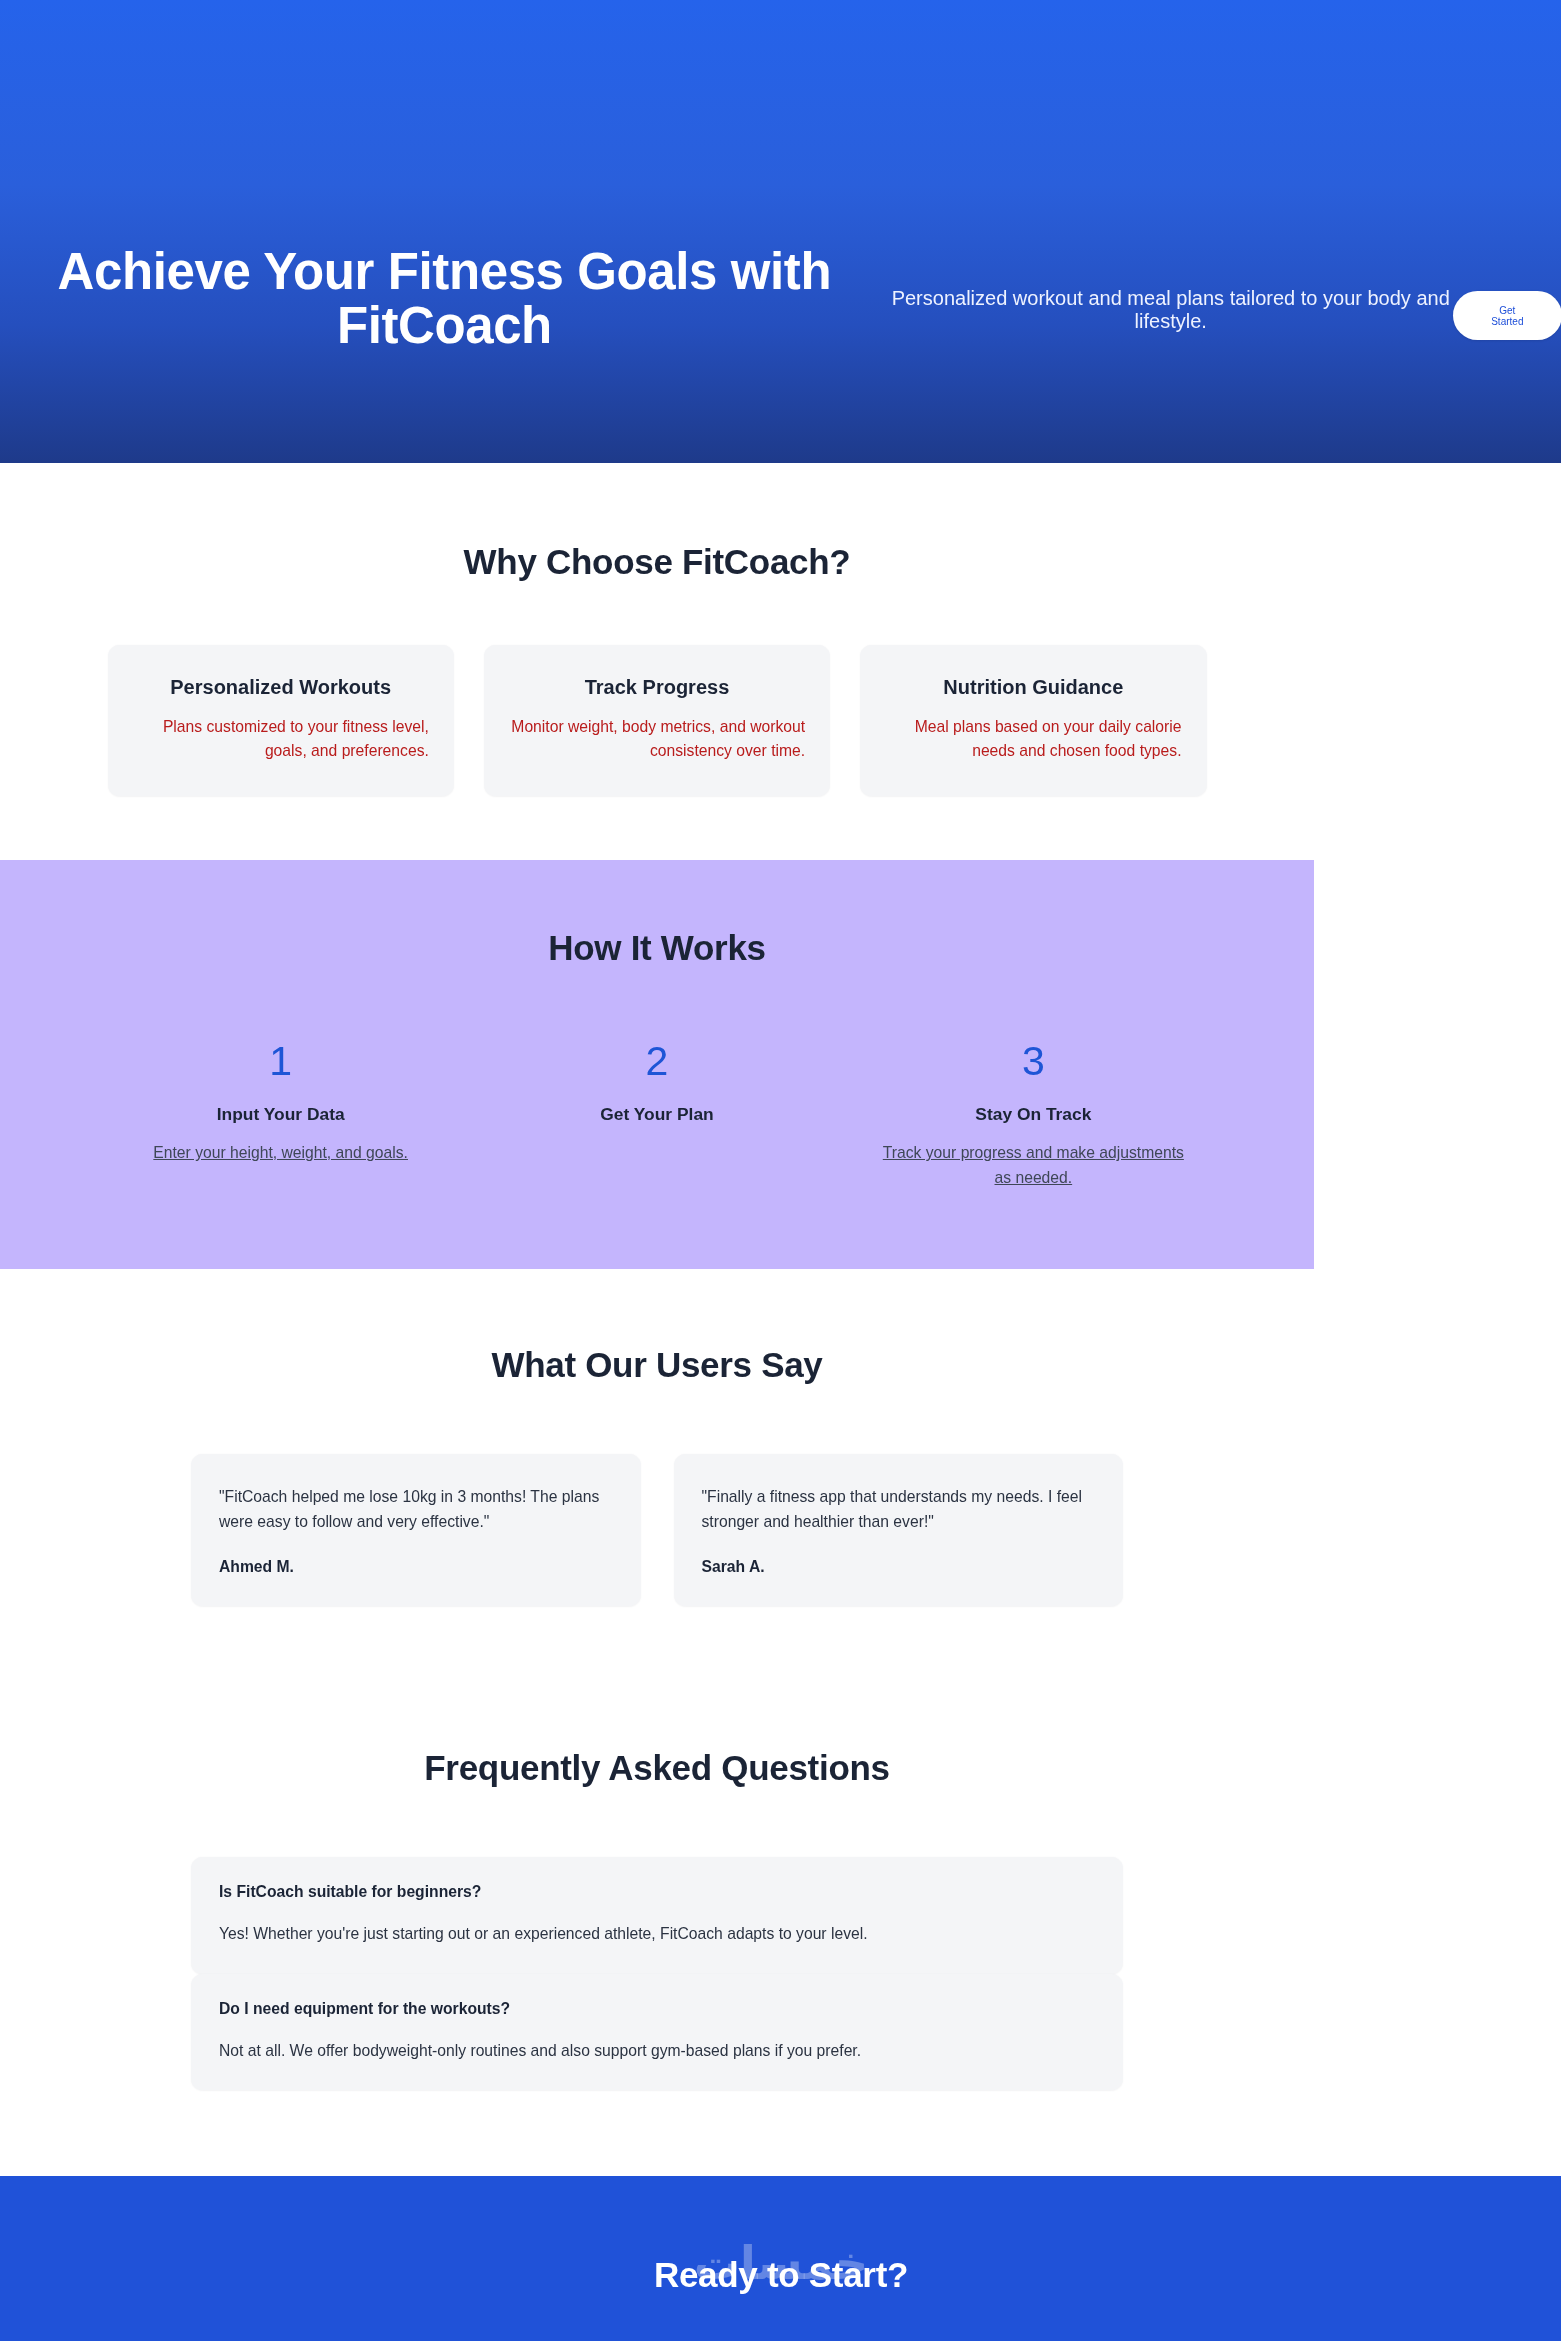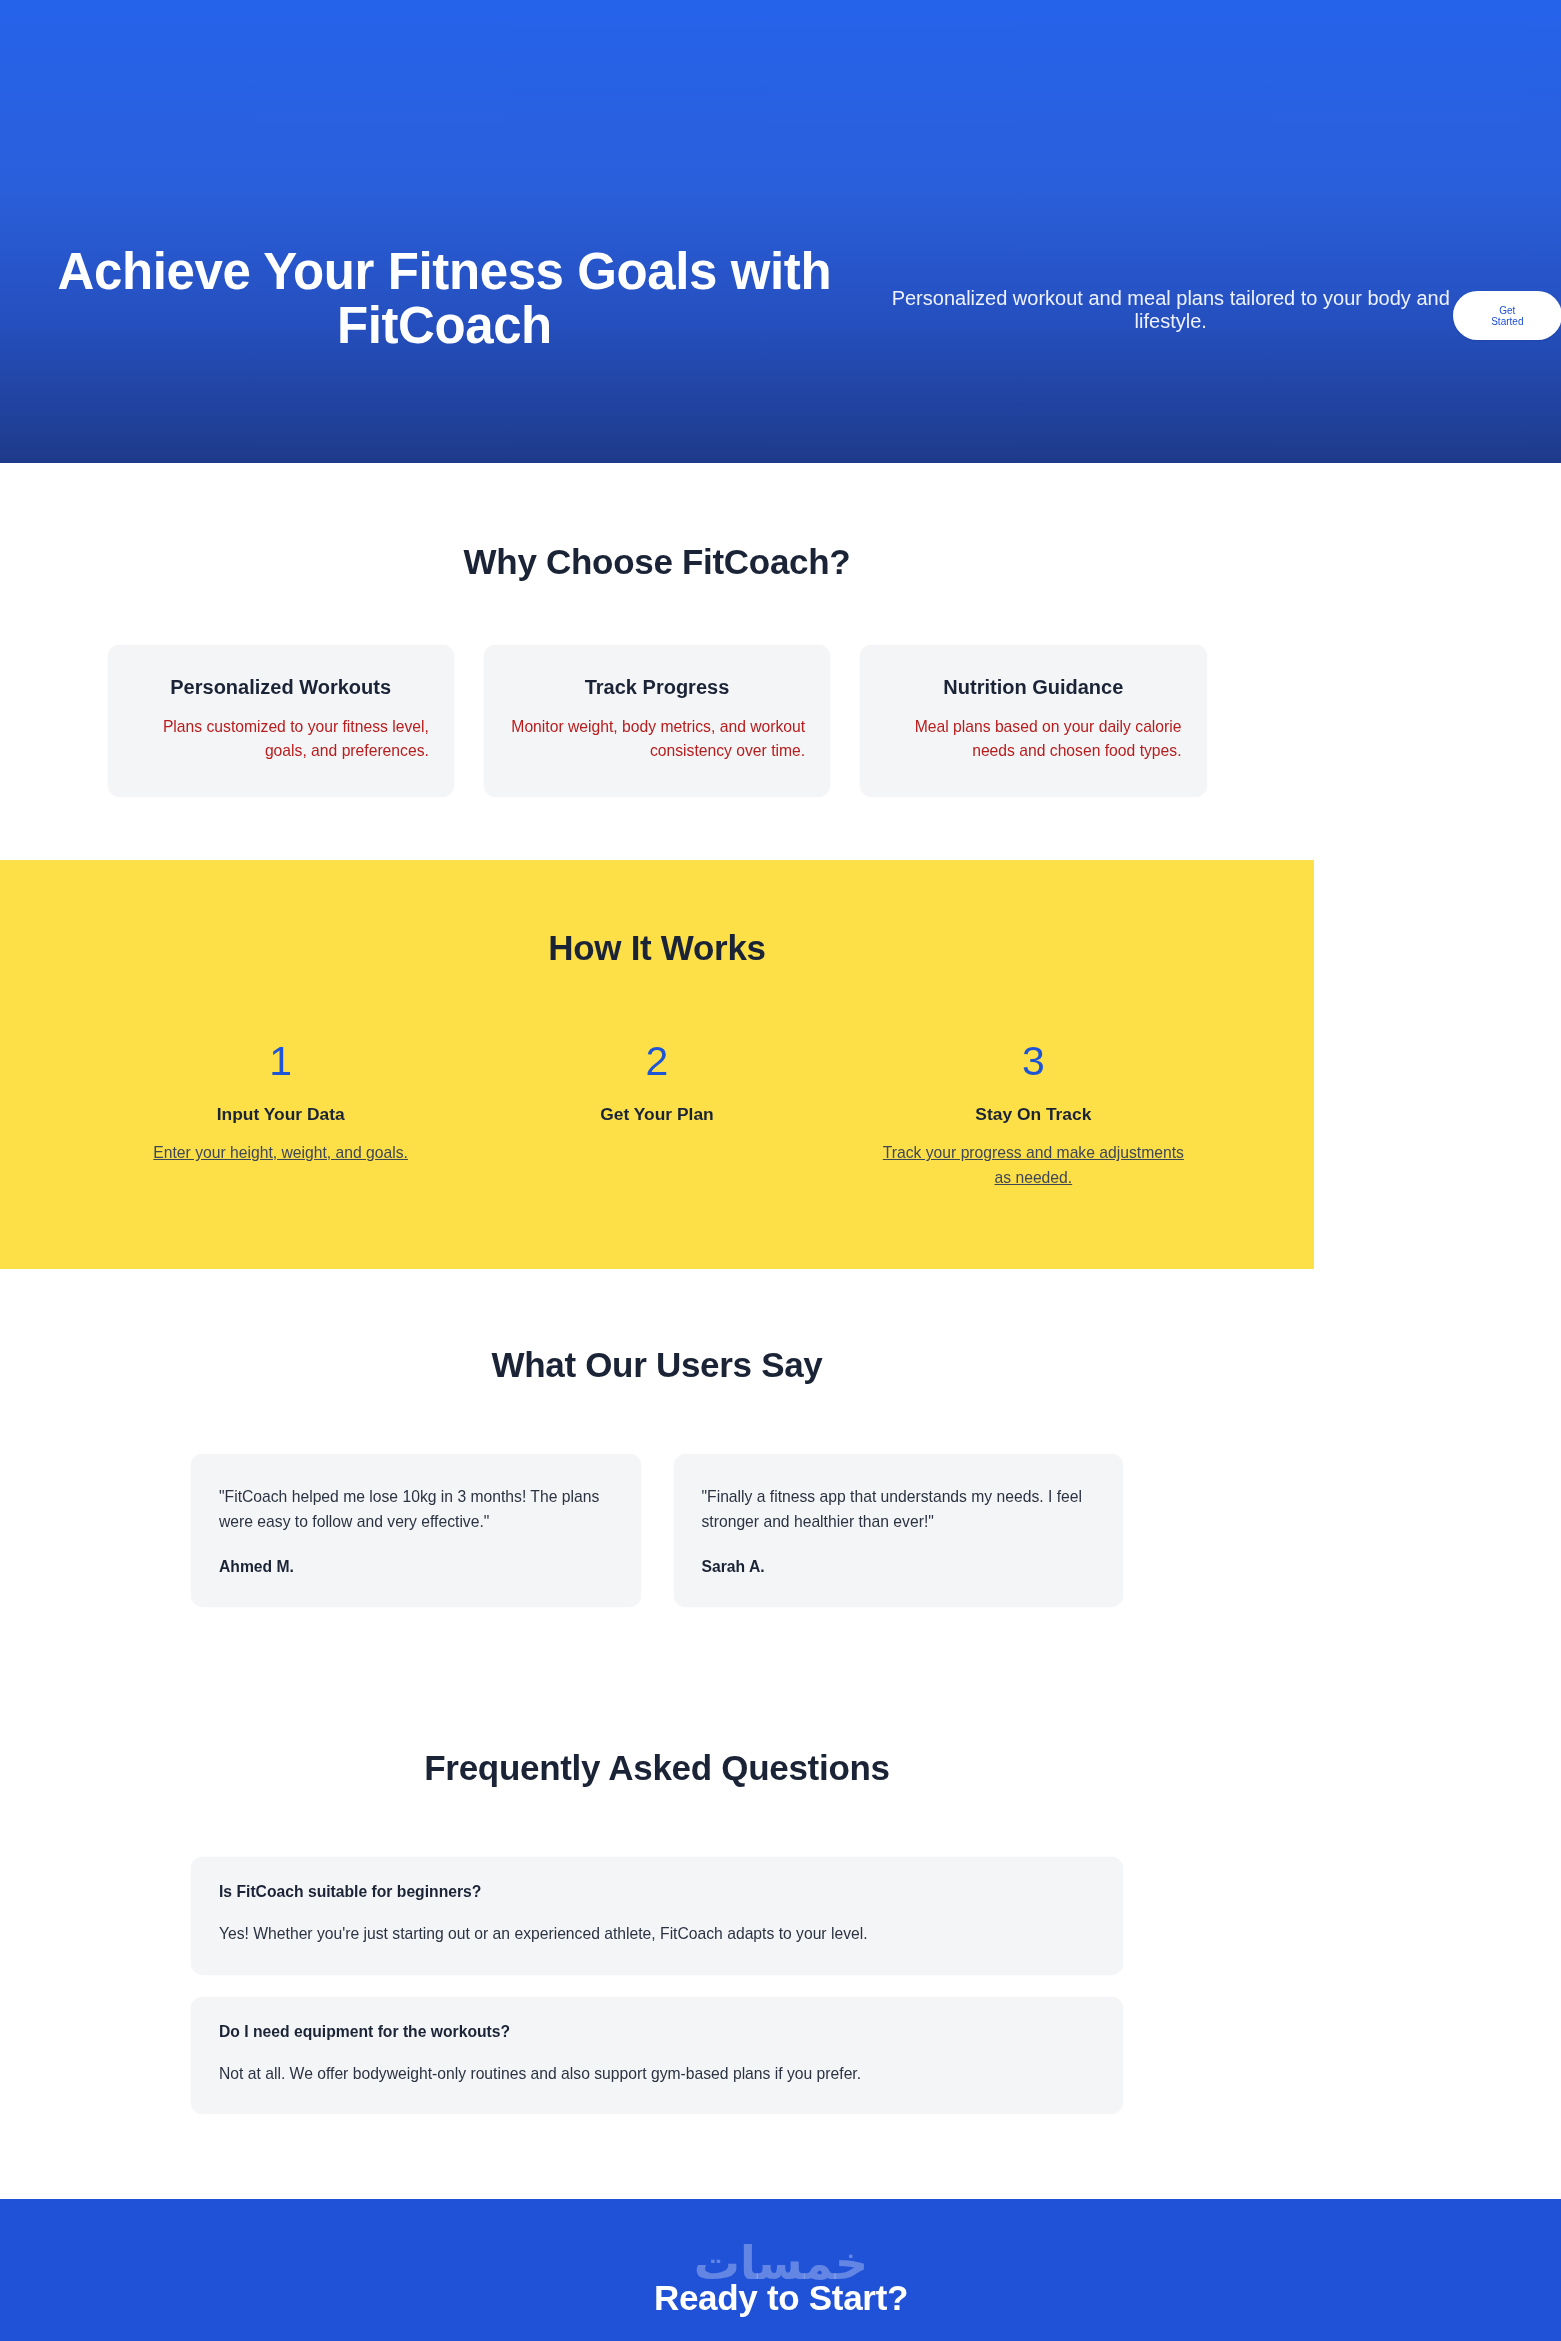--- a/index.html
+++ b/index.html
@@ -98,21 +98,21 @@
   }
   .feature-card p {
     font-size: 15.7px;
     line-height: 1.55;
     color: #b91c1c;
     text-align: right;
   }
 
   
   .how {
-    background: #fde047;
+    background: #c4b5fd;
     padding-top: 68px;
     padding-bottom: 79px;
   }
   .steps-grid {
     display: grid;
     grid-template-columns: repeat(3, 1fr);
     gap: 30px;
     margin-top: 73px;
     text-align: center;
   }
@@ -176,21 +176,20 @@
     padding-top: 51px;
     padding-bottom: 86px;
   }
   .faq-list {
     margin-top: 69px;
     max-width: 932px;
     margin-left: auto;
     margin-right: auto;
     display: flex;
     flex-direction: column;
-    gap: 23px;
   }
   .faq-card {
     background: #f4f5f7;
     border-radius: 11.6px;
     padding: 26.4px 28px 28px;
     box-shadow: 0 0.8px 1.7px rgba(16,24,40,0.05);
   }
   .faq-q {
     font-size: 15.7px;
     font-weight: 700;

